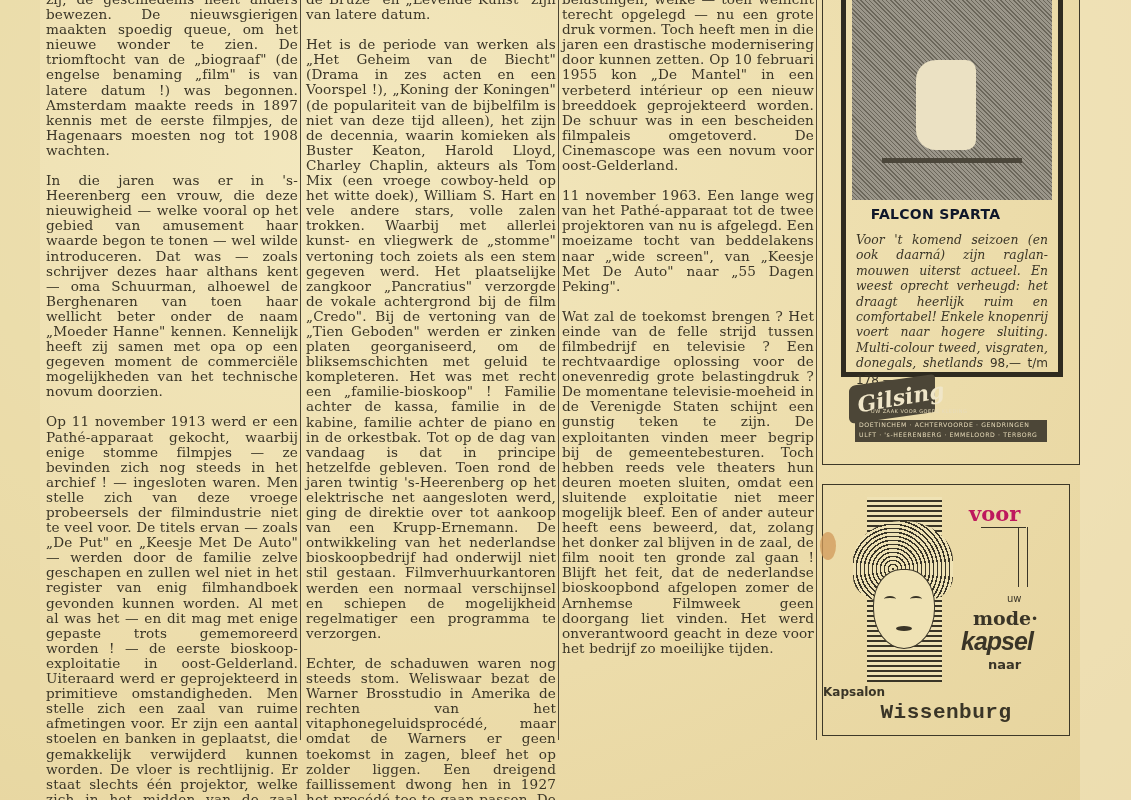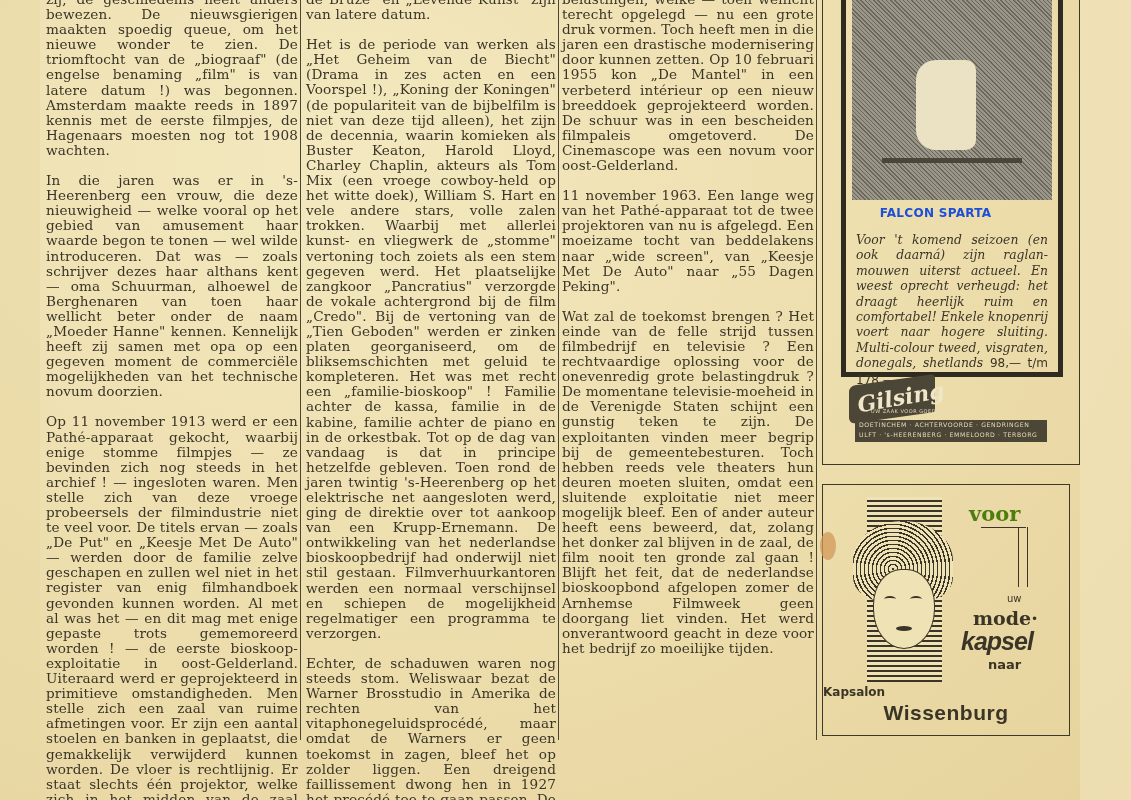--- a/index.html
+++ b/index.html
@@ -23,48 +23,48 @@
   .rule { position:absolute; background:#4a4433; width:1.4px; }
   .gutter-left { position:absolute; left:0; top:0; width:40px; height:800px; background:rgba(230,214,160,0.4); }
 
   
   #ad-falcon { position:absolute; left:822px; top:0; width:256px; height:464px; border-left:1.5px solid #3d3828; border-right:1.5px solid #3d3828; border-bottom:1.5px solid #3d3828; }
   #ad-falcon .frame { position:absolute; left:18px; top:0; width:212px; height:372px; border-left:5px solid #2f2b20; border-right:5px solid #2f2b20; border-bottom:5px solid #2f2b20; }
   #ad-falcon .photo { position:absolute; left:6px; top:0; width:200px; height:200px;
     background: repeating-linear-gradient(45deg, #6b665a 0 1px, #9b968a 1px 3px); }
   #ad-falcon .photo .shirt { position:absolute; left:64px; top:60px; width:60px; height:90px; background:#ebe1c3; border-radius:20px 10px 10px 20px; }
   #ad-falcon .photo .belt { position:absolute; left:30px; top:158px; width:140px; height:5px; background:#4b463a; }
-  #ad-falcon .headline { position:absolute; left:0; width:179px; top:206px; text-align:center; font-family:"DejaVu Sans", sans-serif; font-weight:bold; font-size:12px; color:#1d4ed8; letter-spacing:0.3px; }
+  #ad-falcon .headline { position:absolute; left:0; width:179px; top:206px; text-align:center; font-family:"DejaVu Sans", sans-serif; font-weight:bold; font-size:14px; color:#0f172a; letter-spacing:0.3px; }
   #ad-falcon .copy { position:absolute; left:10px; width:192px; top:232px; font-style:italic; font-size:12.4px; line-height:15.4px; text-align:justify; }
   #ad-falcon .price { font-style:normal; font-family:"DejaVu Sans", sans-serif; font-size:12px; }
   #ad-falcon .logo { position:absolute; left:26px; top:380px; width:200px; height:60px; }
   .logo-tab { position:absolute; left:0; top:0; width:86px; height:38px; background:#4c4637; transform:skewY(-8deg); border-radius:6px 4px 2px 6px; }
   .logo-name { position:absolute; left:8px; top:4px; font-family:"DejaVu Serif", serif; font-style:italic; font-weight:bold; font-size:22px; color:#f0e6c8; transform:rotate(-10deg); }
   .logo-tag { position:absolute; left:22px; top:28px; font-size:5px; color:#e8dcba; font-family:"DejaVu Sans", sans-serif; letter-spacing:0.5px; }
   .logo-bar { position:absolute; left:6px; top:40px; width:192px; height:22px; background:#4c4637; color:#e6dab8; font-family:"DejaVu Sans", sans-serif; font-size:6.2px; letter-spacing:0.6px; line-height:10px; padding-left:4px; box-sizing:border-box; }
 
   
   #ad-kapsel { position:absolute; left:822px; top:484px; width:246px; height:250px; border:1.5px solid #3d3828; }
   #ad-kapsel .stripes { position:absolute; left:44px; top:12px; width:75px; height:185px;
     background: repeating-linear-gradient(0deg, #3a3527 0 2px, #efe2b4 2px 5px); }
   #ad-kapsel .face { position:absolute; left:30px; top:36px; width:100px; height:140px; }
   #ad-kapsel .hair { position:absolute; left:0; top:0; width:100px; height:80px; border-radius:50% 50% 30% 30%;
     background: repeating-radial-gradient(circle at 40% 60%, #3a3527 0 1.5px, #efe2b4 1.5px 4px); }
   #ad-kapsel .skin { position:absolute; left:20px; top:48px; width:60px; height:78px; background:#efe2b4; border-radius:45% 45% 50% 50%; border:1px solid #3a3527; }
   #ad-kapsel .eye { position:absolute; top:26px; width:12px; height:4px; border-top:2px solid #3a3527; border-radius:50%; }
   #ad-kapsel .lips { position:absolute; left:22px; top:56px; width:16px; height:5px; background:#3a3527; border-radius:50%; }
-  #ad-kapsel .voor { position:absolute; left:146px; top:16px; font-family:"DejaVu Serif", serif; font-weight:bold; font-size:21px; color:#4d7c0f; }
+  #ad-kapsel .voor { position:absolute; left:146px; top:16px; font-family:"DejaVu Serif", serif; font-weight:bold; font-size:21px; color:#be185d; }
   #ad-kapsel .vline { position:absolute; left:195px; top:42px; width:8px; height:60px; border-left:1.5px solid #3a3527; border-right:1.5px solid #3a3527; }
   #ad-kapsel .hline { position:absolute; left:158px; top:42px; width:45px; height:0; border-top:1.5px solid #3a3527; }
   #ad-kapsel .uw { position:absolute; left:184px; top:108px; font-family:"DejaVu Sans", sans-serif; font-size:10px; font-weight:normal; }
   #ad-kapsel .mode { position:absolute; left:150px; top:122px; font-family:"DejaVu Serif", serif; font-weight:bold; font-size:19px; }
   #ad-kapsel .kapsel { position:absolute; left:138px; top:142px; font-family:Liberation Sans, sans-serif; font-weight:bold; font-style:italic; font-size:25px; letter-spacing:-1px; }
   #ad-kapsel .naar { position:absolute; left:165px; top:172px; font-family:"DejaVu Sans", sans-serif; font-weight:bold; font-size:13px; }
   #ad-kapsel .salon { position:absolute; left:0; width:246px; top:200px; text-align:left; font-family:"DejaVu Sans", sans-serif; font-weight:bold; font-size:12px; }
-  #ad-kapsel .name { position:absolute; left:0; width:246px; top:216px; text-align:center; font-family:Liberation Sans, sans-serif; font-weight:bold; font-size:21px; letter-spacing:0.5px; }
+  #ad-kapsel .name { position:absolute; left:0; width:246px; top:216px; text-align:center; font-family:Liberation Mono, monospace; font-weight:bold; font-size:21px; letter-spacing:0.5px; }
 
   .stain { position:absolute; left:820px; top:532px; width:16px; height:28px; border-radius:50%; background:#d29a5a; opacity:0.75; }
   .right-margin { position:absolute; left:1080px; top:0; width:51px; height:800px; background:rgba(243,232,196,0.5); }
 </style>
 </head>
 <body>
 
 <div class="gutter-left"></div>
 
 <div class="col" id="col1">

